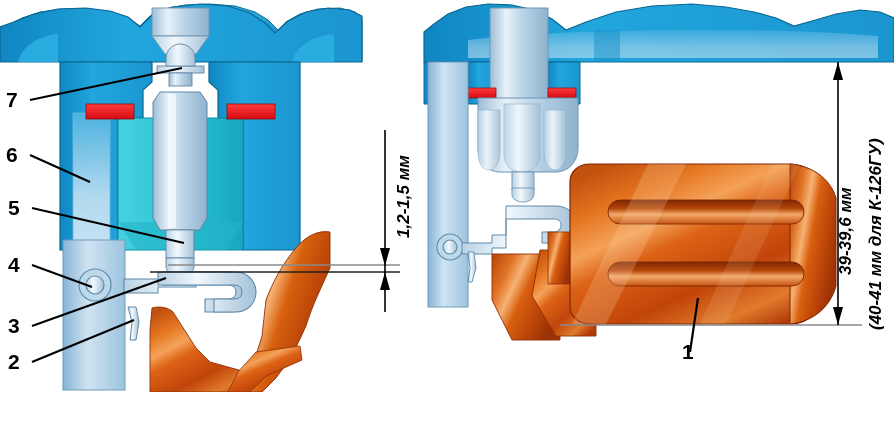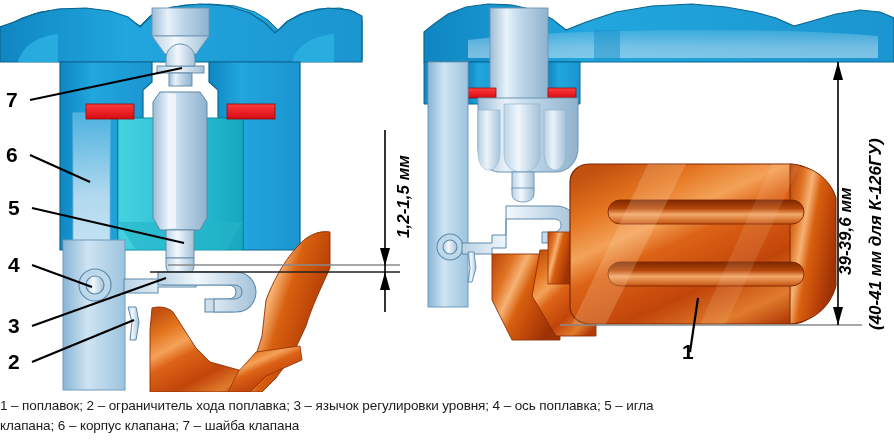--- a/index.html
+++ b/index.html
@@ -218,18 +218,14 @@
     <div class="lead-num" style="left:8px;  top:254px;">4</div>
     <div class="lead-num" style="left:8px;  top:315px;">3</div>
     <div class="lead-num" style="left:8px;  top:351px;">2</div>
     <div class="lead-num" style="left:682px;top:341px;">1</div>
 
     <div class="dim-txt" style="left:394px; top:238px; transform:rotate(-90deg);">1,2-1,5 мм</div>
     <div class="dim-txt" style="left:836px; top:275px; transform:rotate(-90deg);">39-39,6 мм</div>
     <div class="dim-txt" style="left:866px; top:330px; transform:rotate(-90deg);">(40-41 мм для К-126ГУ)</div>
   </div>
 
-  <div id="caption">
-    <div class="cap-line">1 – поплавок; 2 – ограничитель хода поплавка; 3 – язычок регулировки уровня; 4 – ось поплавка; 5 – игла</div>
-    <div class="cap-line cap-line2">клапана; 6 – корпус клапана; 7 – шайба клапана</div>
-  </div>
 
 </div>
 
 </body></html>

